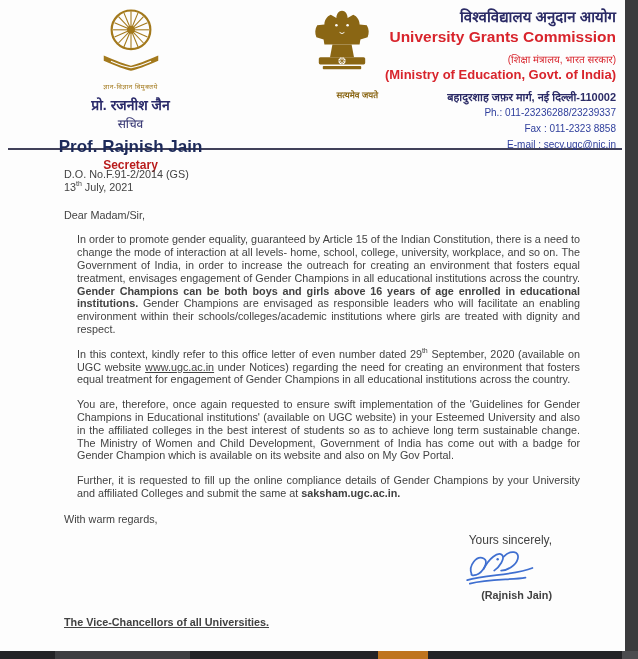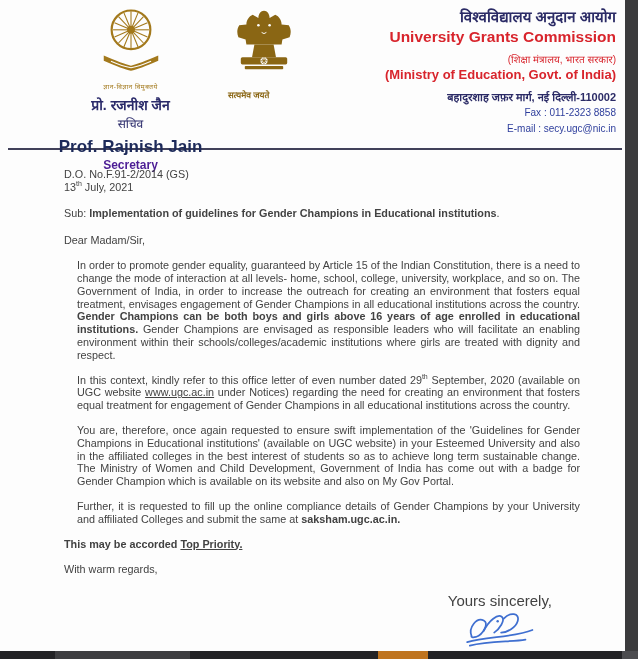--- a/index.html
+++ b/index.html
@@ -7,47 +7,47 @@
           font-family:"Liberation Sans", sans-serif;color:#414141;}
   
   .edge-right{position:absolute;top:0;right:0;width:13px;height:659px;background:#3b3b3d;z-index:4;}
   .player-bar{position:absolute;left:0;bottom:0;width:638px;height:8px;background:#232326;z-index:6;}
   .player-seg-buffer{position:absolute;left:55px;top:0;width:135px;height:8px;background:#3e3e41;}
   .player-seg-played{position:absolute;left:378px;top:0;width:50px;height:8px;background:#bf741f;}
   .player-seg-cap{position:absolute;right:0;top:0;width:16px;height:8px;background:#4c4c4f;}
   
   .letterhead{display:flex;align-items:flex-start;height:148px;padding-top:4px;box-sizing:border-box;}
   .lh-left{width:228px;text-align:center;padding-left:33px;box-sizing:border-box;}
-  .lh-center{width:150px;text-align:left;padding-top:2px;}
+  .lh-center{width:150px;text-align:right;padding-top:2px;}
   .lh-right{flex:1;text-align:right;padding-right:22px;padding-top:2px;}
   .gold-motto{font-size:6.5px;color:#a3791c;margin-top:-2px;letter-spacing:.5px;}
   .emblem-motto{font-size:8.5px;color:#8a6614;font-weight:700;margin-top:-1px;}
   .name-hi{font-size:14px;color:#2a2a6a;font-weight:600;margin-top:4px;}
   .title-hi{font-size:12px;color:#2a2a6a;margin-top:1px;}
   .name-en{font-size:17px;color:#1d2a5a;font-weight:700;margin-top:5px;}
-  .title-en{font-size:12px;color:#4c1d95;font-weight:700;margin-top:1px;}
+  .title-en{font-size:12px;color:#b91c1c;font-weight:700;margin-top:1px;}
   .org-hi{font-size:15px;color:#2b2b66;font-weight:700;}
   .org-en{font-size:15.5px;color:#d8242c;font-weight:700;margin-top:2px;}
   .ministry-hi{font-size:10px;color:#d8242c;margin-top:6px;}
   .ministry-en{font-size:13px;color:#d8242c;font-weight:700;margin-top:1px;}
   .addr-hi{font-size:11px;color:#2b2b66;font-weight:700;margin-top:7px;}
   .addr-en{font-size:10px;color:#2e3e9c;margin-top:2px;}
   .contact{font-size:10px;color:#2e3e9c;margin-top:2px;line-height:14px;}
   .contact:first-of-type{margin-top:7px;}
   .rule{height:2px;background:#41415a;margin:0 16px 0 8px;}
   
   .body{padding:0 58px 0 64px;font-size:10.8px;line-height:12.8px;color:#424242;}
   .refdate{display:flex;justify-content:space-between;margin-top:18px;flex-direction:column;}
   .subject{margin:13px 0 0 0;}
   .salutation{margin:15px 0 0 0;}
   .para{margin:12px 0 0 13px;text-align:justify;}
   .priority{margin:12px 0 0 0;}
   .regards{margin:13px 0 0 0;}
   .sig-block{display:flex;flex-direction:column;align-items:flex-end;padding-right:28px;margin-top:8px;}
-  .closing{font-size:15px;margin-top:11px;}
+  .closing{font-size:12px;}
   .sig-svg{margin:2px 6px 0 0;}
   .signatory{font-weight:700;margin-top:-2px;}
   .cc{font-weight:700;text-decoration:underline;margin:14px 0 0 0;}
   
   .seg-b{font-weight:700;}
   .seg-u{text-decoration:underline;}
   .seg-p{font-size:7px;vertical-align:super;line-height:0;}
   p{padding:0;}
 </style>
 </head>
@@ -118,44 +118,43 @@
       </span>
       <div class="emblem-motto">सत्यमेव जयते</div>
     </div>
 
     <div class="lh-right">
       <div class="org-hi">विश्वविद्यालय अनुदान आयोग</div>
       <div class="org-en">University Grants Commission</div>
       <div class="ministry-hi">(शिक्षा मंत्रालय, भारत सरकार)</div>
       <div class="ministry-en">(Ministry of Education, Govt. of India)</div>
       <div class="addr-hi">बहादुरशाह जफ़र मार्ग, नई दिल्ली-110002</div>
+      <div class="contact">Ph.: 011-23236288/23239337</div>
       <div class="contact">Fax : 011-2323 8858</div>
       <div class="contact">E-mail : secy.ugc@nic.in</div>
     </div>
   </header>
 
   <div class="rule"></div>
 
   <main class="body">
 
     <div class="refdate">
       <span>D.O. No.F.91-2/2014 (GS)</span>
       <span><span>13</span><span class="seg-p">th</span><span> July, 2021</span></span>
     </div>
 
-    <p class="subject"><span>Sub:  </span><span class="seg-b">Implementation of guidelines for Gender Champions in Educational institutions</span><span>.</span></p>
 
     <p class="salutation">Dear Madam/Sir,</p>
 
     <p class="para"><span>In order to promote gender equality, guaranteed by Article 15 of the Indian Constitution, there is a need to change the mode of interaction at all levels- home, school, college, university, workplace, and so on. The Government of India, in order to increase the outreach for creating an environment that fosters equal treatment, envisages engagement of Gender Champions in all educational institutions across the country. </span><span class="seg-b">Gender Champions can be both boys and girls above 16 years of age enrolled in educational institutions.</span><span> Gender Champions are envisaged as responsible leaders who will facilitate an enabling environment within their schools/colleges/academic institutions where girls are treated with dignity and respect.</span></p>
     <p class="para"><span>In this context, kindly refer to this office  letter of even number  dated  29</span><span class="seg-p">th</span><span> September, 2020 (available on UGC website </span><span class="seg-u">www.ugc.ac.in</span><span> under Notices) regarding the need for creating an environment that fosters equal treatment for engagement of Gender Champions in all educational institutions across the country.</span></p>
     <p class="para"><span>You are, therefore, once again requested to ensure swift implementation of the 'Guidelines for Gender Champions in Educational institutions' (available on UGC website) in your Esteemed University and also in the affiliated colleges in the best interest of students so as to achieve long term sustainable change.  The Ministry of Women and Child Development, Government of India has come out with a badge for Gender Champion which is available on its website and also on My Gov Portal.</span></p>
     <p class="para"><span>Further, it is requested to fill up the online compliance details of Gender Champions by your University and affiliated Colleges and submit the same at </span><span class="seg-b">saksham.ugc.ac.in.</span></p>
 
-    <p class="priority"><span class="seg-b">This may be accorded </span><span class="seg-b seg-u">Top Priority.</span></p>
 
     <p class="regards">With warm regards,</p>
 
     <div class="sig-block">
       <div class="closing">Yours sincerely,</div>
       <span class="sig-svg">
         <svg width="88" height="40" viewBox="0 0 90 46">
           <g stroke="#3f6fd0" stroke-width="2" fill="none" stroke-linecap="round">
             <path d="M10,30 C6,20 16,8 24,12 C30,15 24,28 15,31 C11,32 9,31 10,30 Z"></path>
             <path d="M24,24 C30,12 40,4 45,8 C49,12 42,22 36,26"></path>

